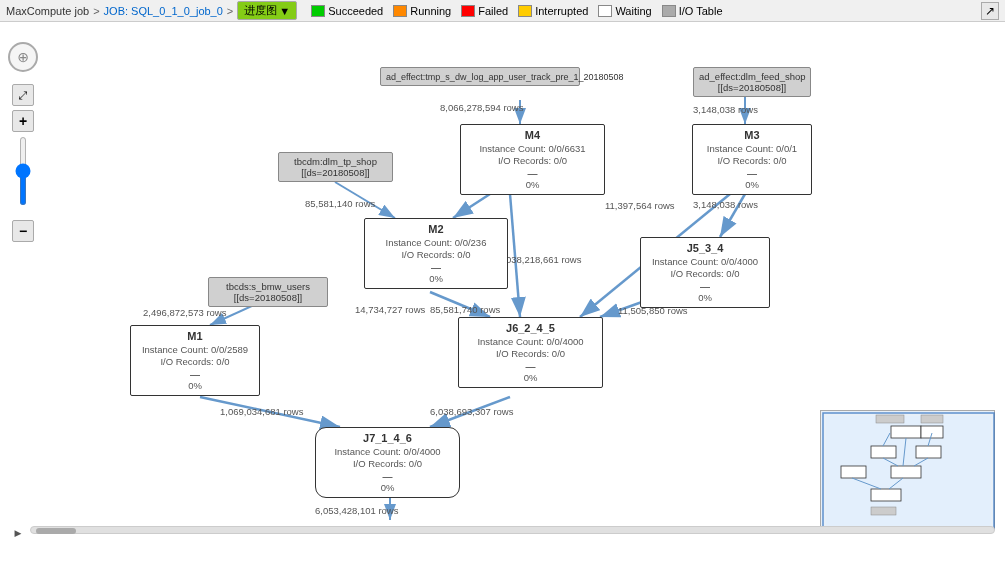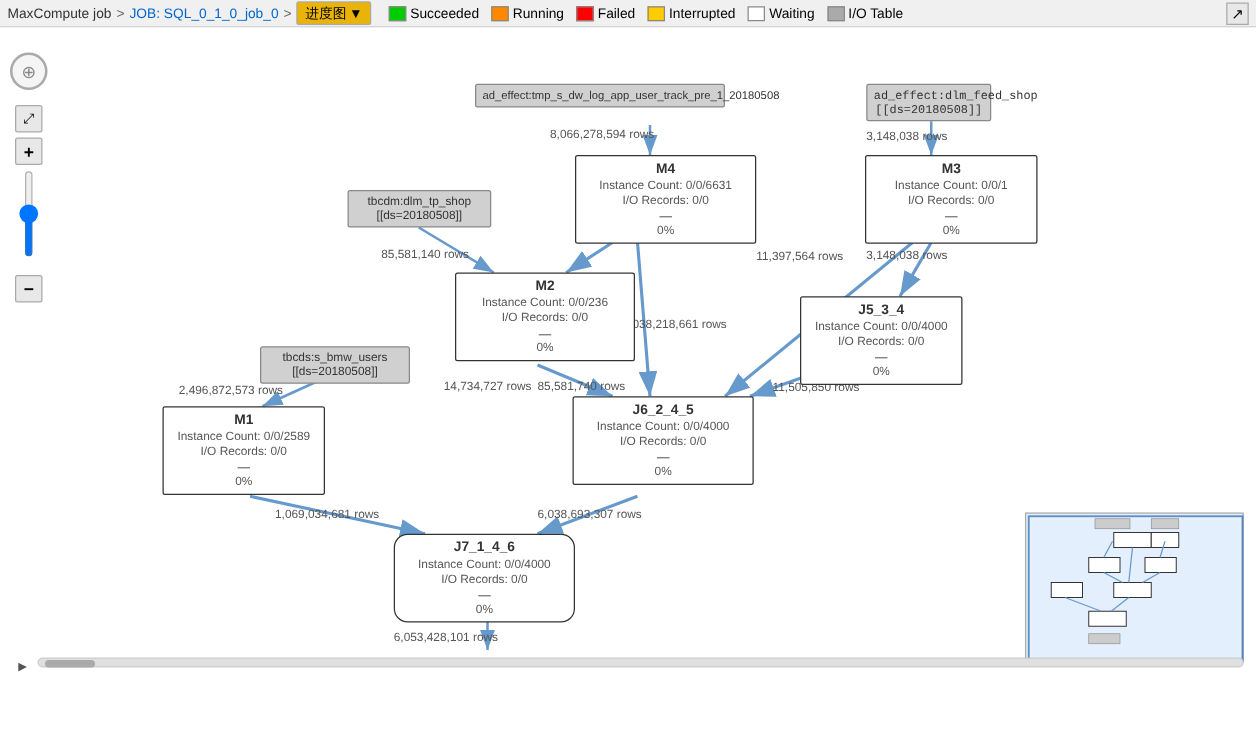--- a/index.html
+++ b/index.html
@@ -13,21 +13,21 @@
       border-bottom: 1px solid #ccc;
       height: 22px;
       padding: 0 6px;
       gap: 4px;
       position: relative;
     }
     .breadcrumb-part { color: #333; font-size: 11px; }
     .breadcrumb-sep { color: #666; }
     .breadcrumb-link { color: #0066cc; cursor: pointer; }
     .progress-btn {
-      background: #eab308;
+      background: #84cc16;
       border: 1px solid #aaa;
       border-radius: 2px;
       padding: 1px 6px;
       cursor: pointer;
       font-size: 11px;
       display: flex;
       align-items: center;
       gap: 2px;
     }
     .legend-items {
@@ -334,21 +334,21 @@
 
     <line x1="510" y1="375" x2="430" y2="405" stroke="#6699cc" stroke-width="2.5" marker-end="url(#arrowhead-blue)"></line>
 
     <line x1="390" y1="468" x2="390" y2="498" stroke="#6699cc" stroke-width="2" marker-end="url(#arrowhead-blue)"></line>
   </svg>
 
   <div class="node-datasource" style="left:380px; top:45px; width:200px;">
     <span style="font-size:9px;">ad_effect:tmp_s_dw_log_app_user_track_pre_1_20180508</span>
   </div>
 
-  <div class="node-datasource" style="left:693px; top:45px; width:100px;font-family:Liberation Mono, monospace;">
+  <div class="node-datasource" style="left:693px; top:45px; width:118px;">
     <div>ad_effect:dlm_feed_shop</div>
     <div>[[ds=20180508]]</div>
   </div>
 
   <div class="node-datasource" style="left:278px; top:130px; width:115px;">
     <div>tbcdm:dlm_tp_shop</div>
     <div>[[ds=20180508]]</div>
   </div>
 
   <div class="node-datasource" style="left:208px; top:255px; width:120px;">
@@ -372,21 +372,21 @@
   <div class="row-label" style="left:315px; top:483px;">6,053,428,101 rows</div>
 
   <div class="node" style="left:460px; top:102px; width:145px;">
     <div class="node-title">M4</div>
     <div class="node-info">Instance Count: 0/0/6631</div>
     <div class="node-info">I/O Records: 0/0</div>
     <div class="node-dash">—</div>
     <div class="node-pct">0%</div>
   </div>
 
-  <div class="node" style="left:692px; top:102px; width:138px;">
+  <div class="node" style="left:692px; top:102px; width:120px;">
     <div class="node-title">M3</div>
     <div class="node-info">Instance Count: 0/0/1</div>
     <div class="node-info">I/O Records: 0/0</div>
     <div class="node-dash">—</div>
     <div class="node-pct">0%</div>
   </div>
 
   <div class="node" style="left:364px; top:196px; width:144px;">
     <div class="node-title">M2</div>
     <div class="node-info">Instance Count: 0/0/236</div>

